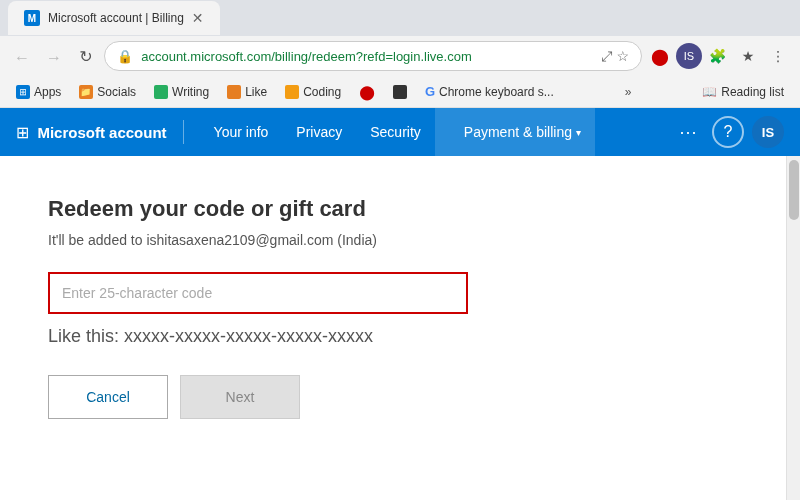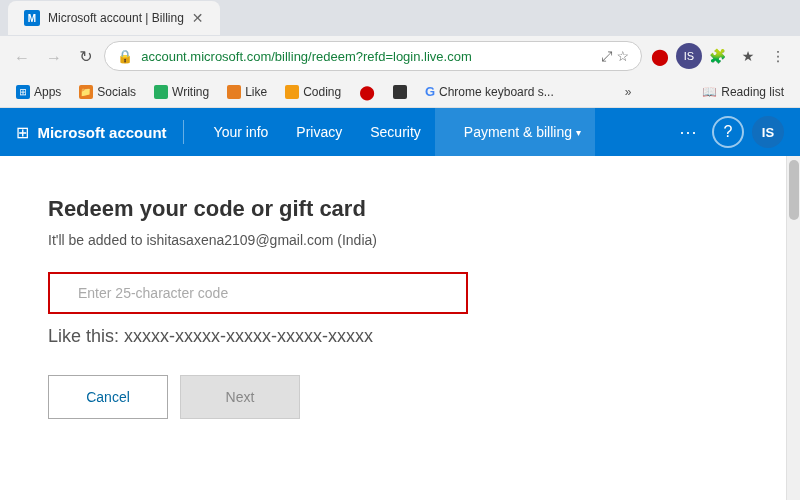--- a/index.html
+++ b/index.html
@@ -45,21 +45,21 @@
     .ms-avatar { width: 32px; height: 32px; border-radius: 50%; background: #106ebe; display: flex; align-items: center; justify-content: center; color: white; font-size: 13px; font-weight: bold; cursor: pointer; }
     .page-with-scroll { display: flex; background: #f8f8f8; }
     .scroll-track { width: 14px; background: #f0f0f0; border-left: 1px solid #e0e0e0; position: relative; height: 360px; }
     .scroll-thumb { width: 10px; margin: 0 2px; height: 60px; background: #c0c0c0; border-radius: 5px; position: absolute; top: 4px; }
     .content-area { flex: 1; background: white; padding: 40px 48px; }
 
     .page-title { font-size: 22px; color: #333; font-weight: 700; margin-bottom: 10px; }
     .page-subtitle { font-size: 14px; color: #555; margin-bottom: 24px; }
 
     .code-input-wrapper { position: relative; margin-bottom: 12px; }
-    .code-input { width: 420px; height: 42px; border: 2px solid #cc0000; outline: none; padding: 0 28px; font-size: 14px; color: #999; background: white; }
+    .code-input { width: 420px; height: 42px; border: 2px solid #cc0000; outline: none; padding: 0 12px; font-size: 14px; color: #999; background: white; }
     .code-input::placeholder { color: #aaa; }
     .code-hint { font-size: 18px; color: #555; margin-bottom: 28px; }
 
     .btn-row { display: flex; gap: 12px; align-items: center; }
     .btn-cancel { height: 44px; min-width: 120px; background: white; border: 1px solid #aaa; color: #0369a1; font-size: 14px; cursor: pointer; }
     .btn-next { height: 44px; min-width: 120px; background: #e0e0e0; border: 1px solid #ccc; color: #888; font-size: 14px; cursor: not-allowed; }
   </style>
 </head>
 <body>
 

